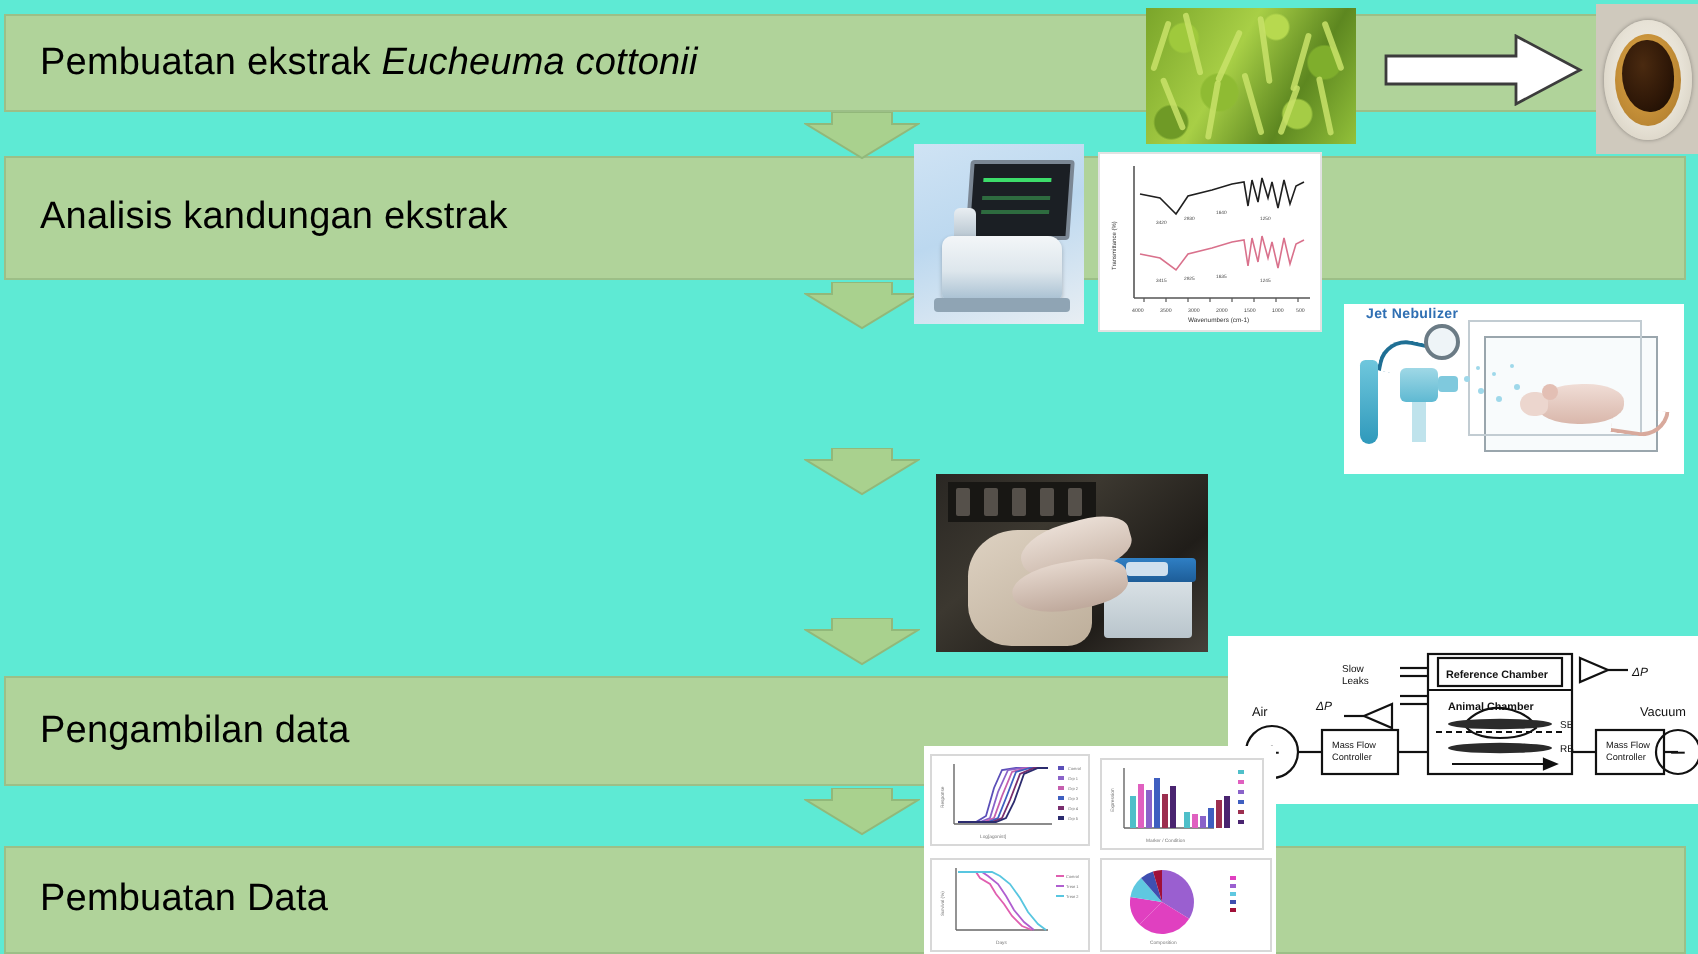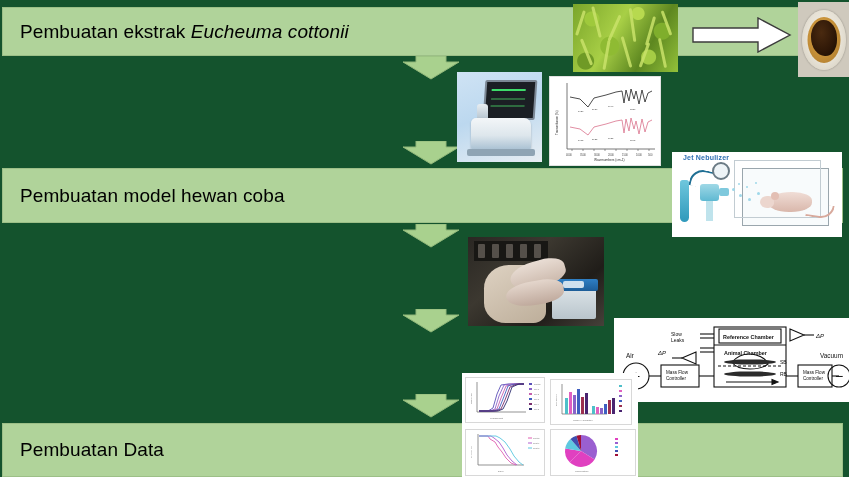--- a/index.html
+++ b/index.html
@@ -5,21 +5,21 @@
   html,body{margin:0;padding:0;background:#ffffff;}
   body{
     font-family:"Liberation Sans","DejaVu Sans",sans-serif;
     -webkit-font-smoothing:antialiased;
   }
   #stage{
     position:relative;
     width:849px;
     height:477px;
     overflow:hidden;
-    background:#14532d;
+    background:#5eead4;
   }
 
   
   .flow-bar{
     position:absolute;
     left:2px;
     width:841px;
     background:#b0d39a;
     border:1px solid #9cbf87;
     box-sizing:border-box;
@@ -242,26 +242,29 @@
 <body>
 
 <div id="stage">
 
   <div class="flow-bar bar1">
     <span class="flow-bar-label">
       <span>Pembuatan ekstrak </span><i>Eucheuma cottonii</i>
     </span>
   </div>
 
-
-  <div class="flow-bar bar3">
-    <span class="flow-bar-label">Pembuatan model hewan coba</span>
-  </div>
-
-
+  <div class="flow-bar bar2">
+    <span class="flow-bar-label">Analisis kandungan ekstrak</span>
+  </div>
+
+
+
+  <div class="flow-bar bar5">
+    <span class="flow-bar-label">Pengambilan data</span>
+  </div>
 
   <div class="flow-bar bar6">
     <span class="flow-bar-label">Pembuatan Data</span>
   </div>
 
   <div class="down-arrow da1">
     <svg viewBox="0 0 58 24">
         <polygon points="14,0 44,0 44,6 57,6 29,23 1,6 14,6" fill="#a9d18e" stroke="#92b87a" stroke-width="1"></polygon>
       </svg>
   </div>

